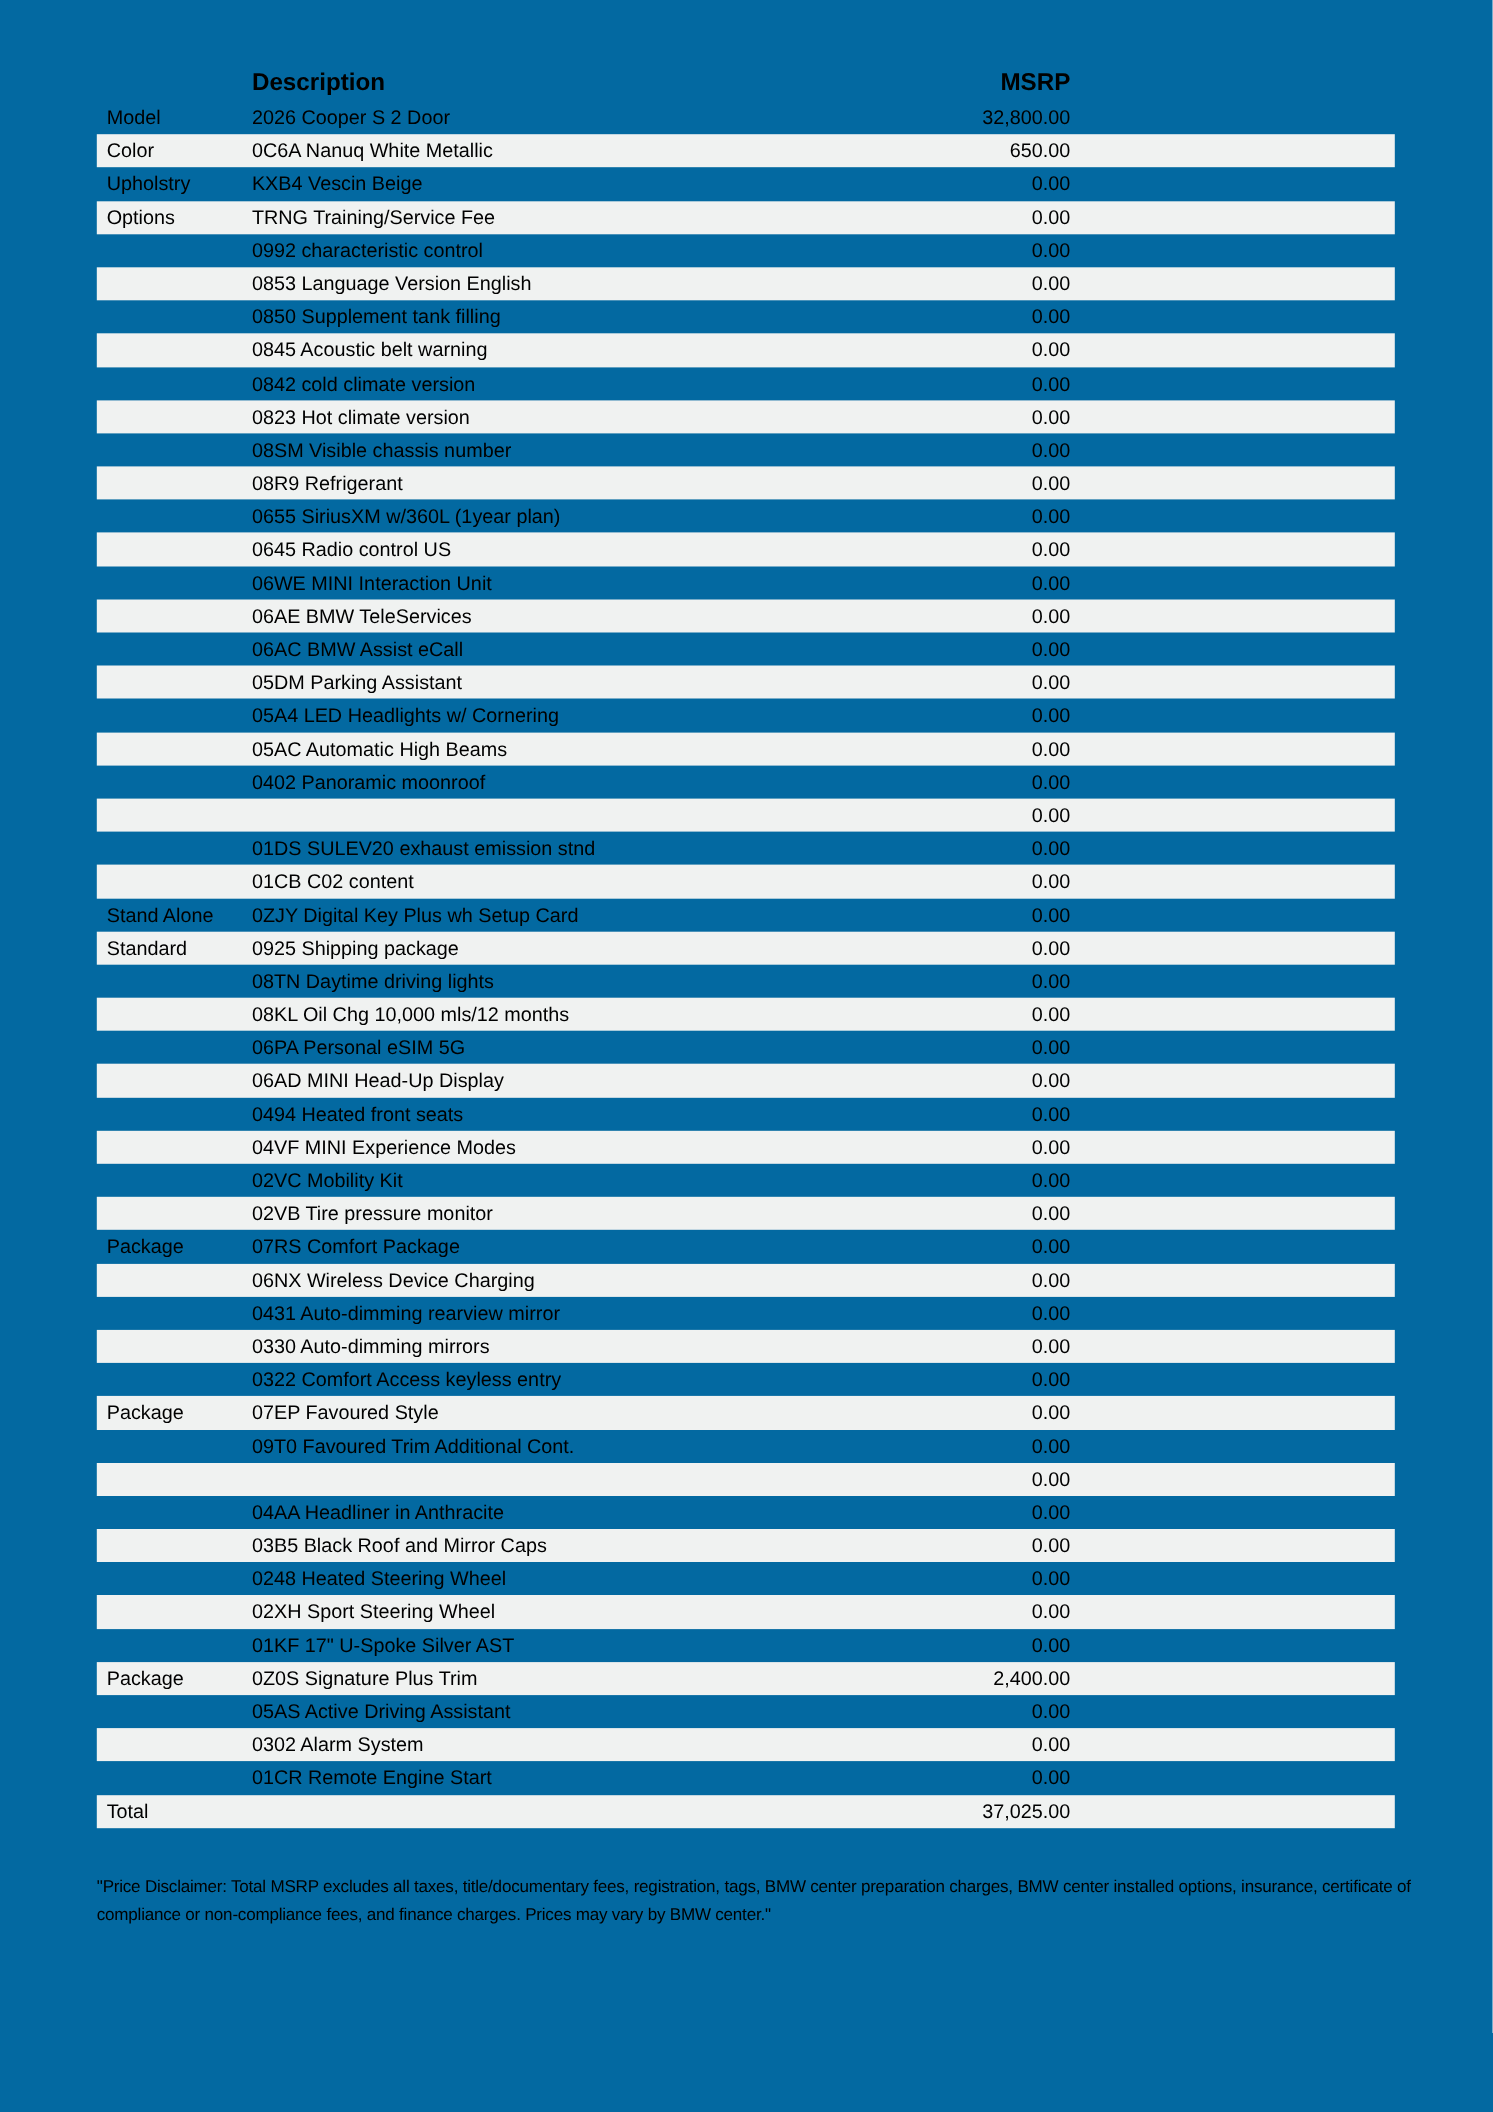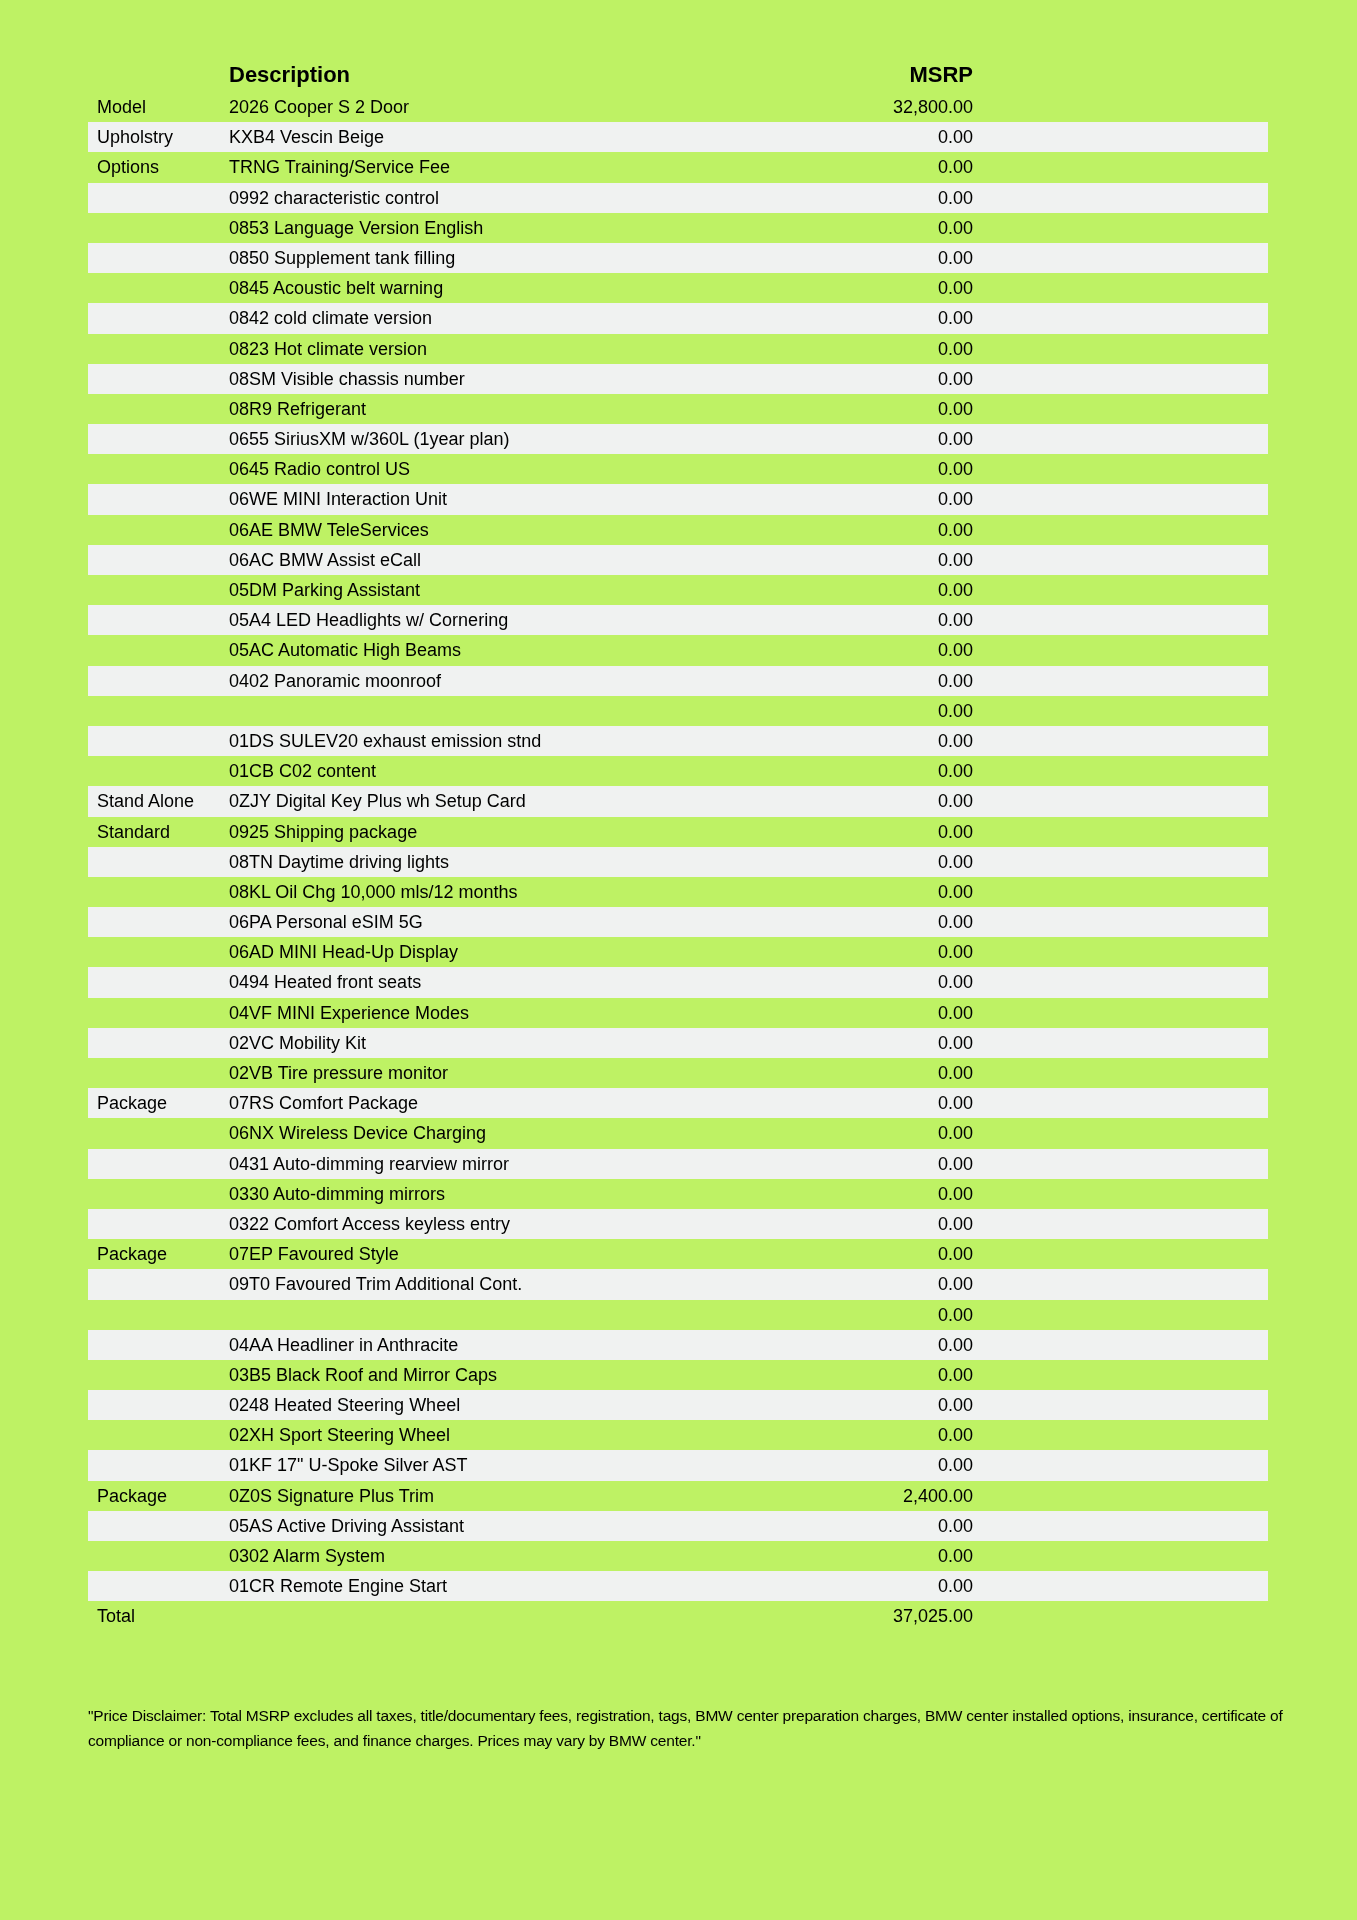--- a/index.html
+++ b/index.html
@@ -1,19 +1,19 @@
 <!DOCTYPE html>
 <html><head>
 <meta charset="utf-8">
 <style>
   html,body { margin:0; padding:0; background:#ffffff; }
   .page {
     position:relative;
     width:1357px; height:1920px;
-    background:#bef264;
+    background:#0369a1;
     color:#000000;
     font-family:"Liberation Sans", sans-serif;
     overflow:hidden;
   }
   .price-table {
     position:absolute;
     left:88px; top:64px;
     width:1180px;
   }
   .thead {
@@ -60,20 +60,25 @@
       <span class="h-desc">Description</span>
       <span class="h-msrp">MSRP</span>
     </div>
     <div class="rows">
         <div class="row">
           <span class="cell cat">Model</span>
           <span class="cell desc">2026 Cooper S 2 Door</span>
           <span class="cell msrp">32,800.00</span>
         </div>
         <div class="row">
+          <span class="cell cat">Color</span>
+          <span class="cell desc">0C6A Nanuq White Metallic</span>
+          <span class="cell msrp">650.00</span>
+        </div>
+        <div class="row">
           <span class="cell cat">Upholstry</span>
           <span class="cell desc">KXB4 Vescin Beige</span>
           <span class="cell msrp">0.00</span>
         </div>
         <div class="row">
           <span class="cell cat">Options</span>
           <span class="cell desc">TRNG Training/Service Fee</span>
           <span class="cell msrp">0.00</span>
         </div>
         <div class="row">

